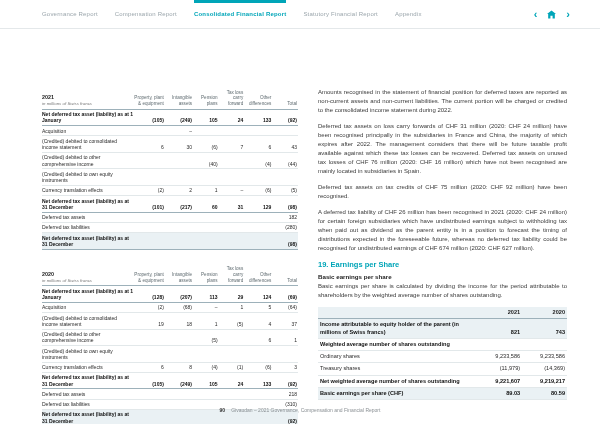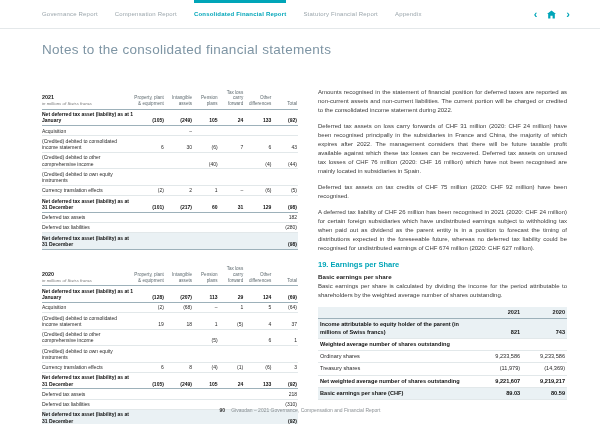--- a/index.html
+++ b/index.html
@@ -74,21 +74,20 @@
       <span class="navicon">‹</span>
       <span class="navicon">
         <svg class="home-svg" viewBox="0 0 10 9" aria-hidden="true">
             <path d="M5 0 L0 4 h1.3 v5 h2.5 V6 h2.4 v3 h2.5 V4 H10 Z"></path>
           </svg>
       </span>
       <span class="navicon">›</span>
     </div>
   </header>
 
-  <h1 class="page-title">Notes to the consolidated financial statements</h1>
 
   <section class="col-left">
     <table class="fin">
         <colgroup>
           <col style="width:36%">
           <col style="width:12%">
           <col style="width:11%">
           <col style="width:10%">
           <col style="width:10%">
           <col style="width:11%">

